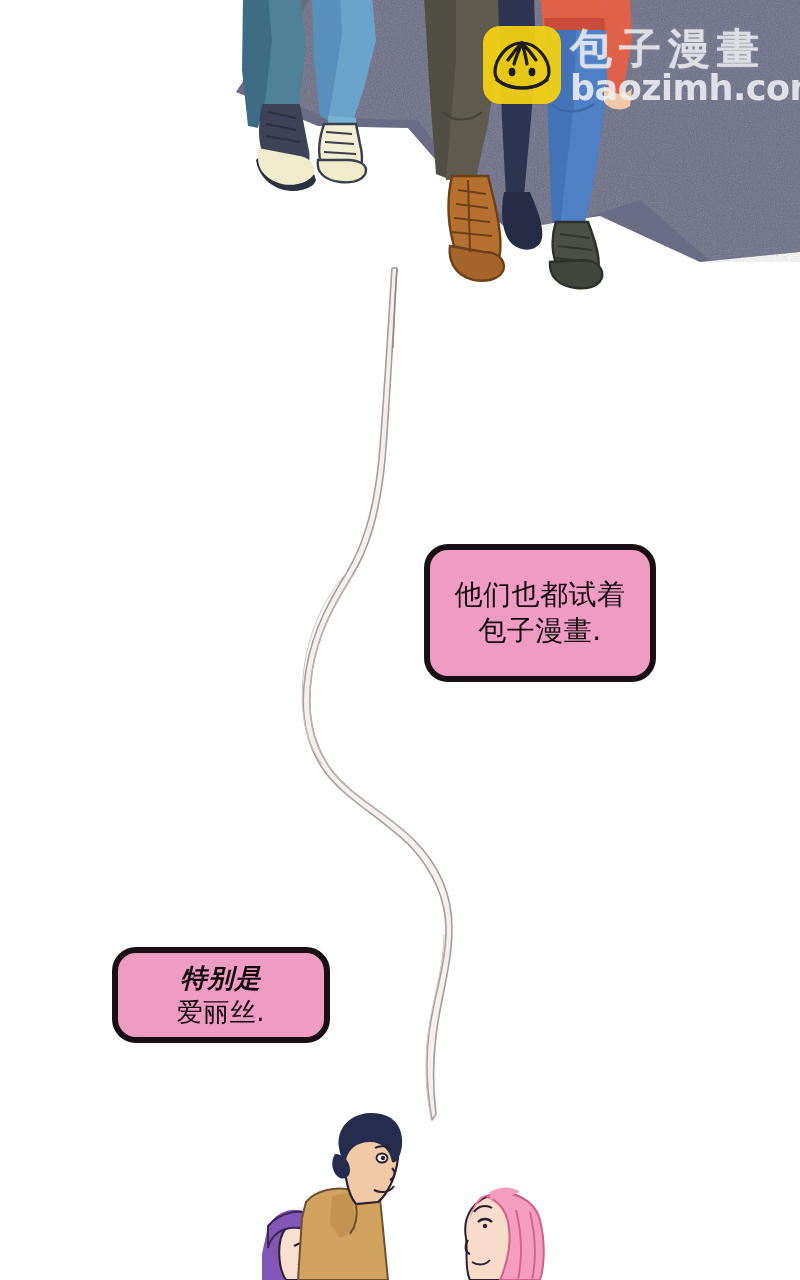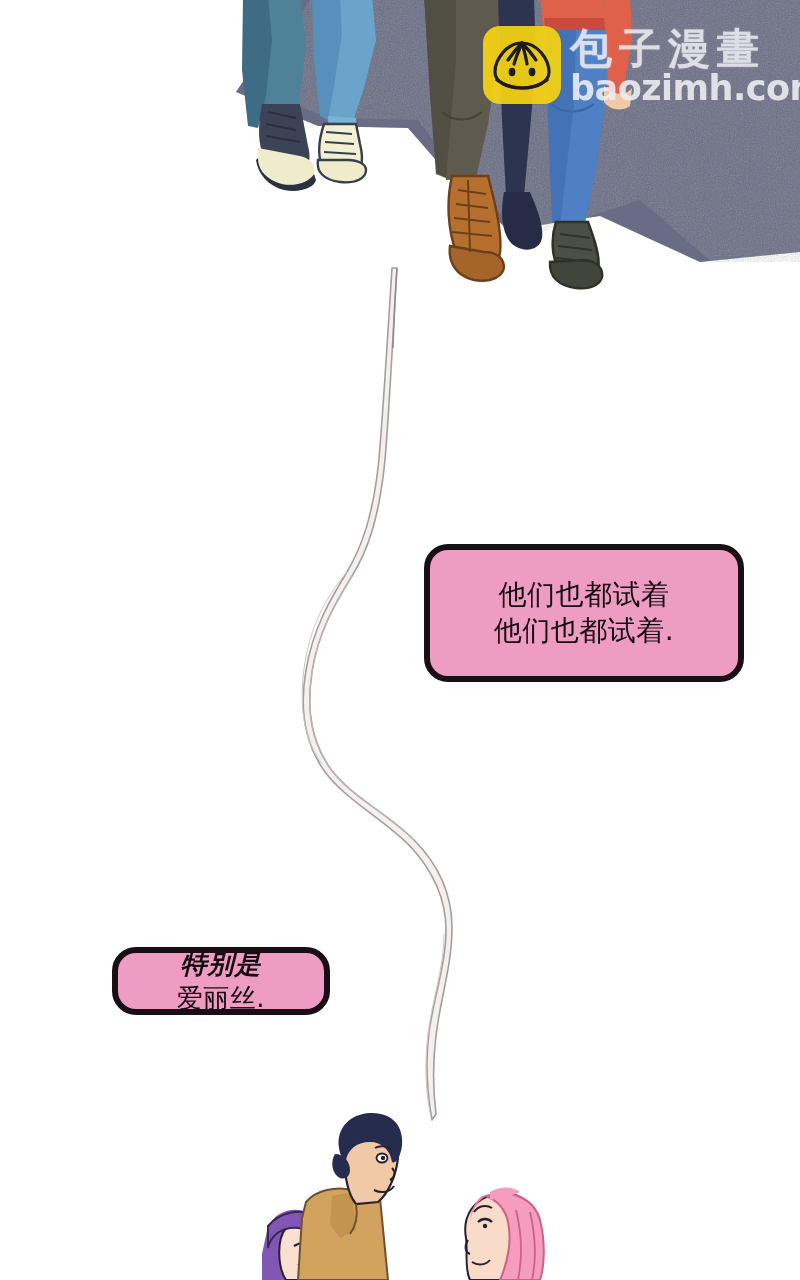--- a/index.html
+++ b/index.html
@@ -83,33 +83,33 @@
     flex-direction: column;
     align-items: center;
     justify-content: center;
     text-align: center;
     color: #140a10;
     font-family: "DejaVu Sans", "Liberation Sans", sans-serif;
   }
   #bubble-main {
     left: 424px;
     top: 544px;
-    width: 320px;
+    width: 232px;
     height: 138px;
     font-size: 28px;
     line-height: 1.30;
     letter-spacing: 0.5px;
     font-weight: 500;
   }
   #bubble-main .line { white-space: nowrap; }
   #bubble-alice {
     left: 112px;
     top: 947px;
     width: 218px;
-    height: 68px;
+    height: 96px;
     font-size: 26px;
     line-height: 1.32;
     letter-spacing: 0.5px;
   }
   #bubble-alice .line-strong {
     font-weight: 900;
     font-style: italic;
     letter-spacing: 1px;
   }
   #bubble-alice .line { white-space: nowrap; }
@@ -293,21 +293,21 @@
       </svg>
     </div>
     <div class="wm-text">
       <span class="wm-cn">包子漫畫</span>
       <span class="wm-en">baozimh.com</span>
     </div>
   </div>
 
   <div class="bubble" id="bubble-main">
     <span class="line">他们也都试着</span>
-    <span class="line">他们也都试着.</span>
+    <span class="line">包子漫畫.</span>
   </div>
 
   <div class="bubble" id="bubble-alice">
     <span class="line line-strong">特别是</span>
     <span class="line">爱丽丝.</span>
   </div>
 
 </div>
 
 </body></html>

